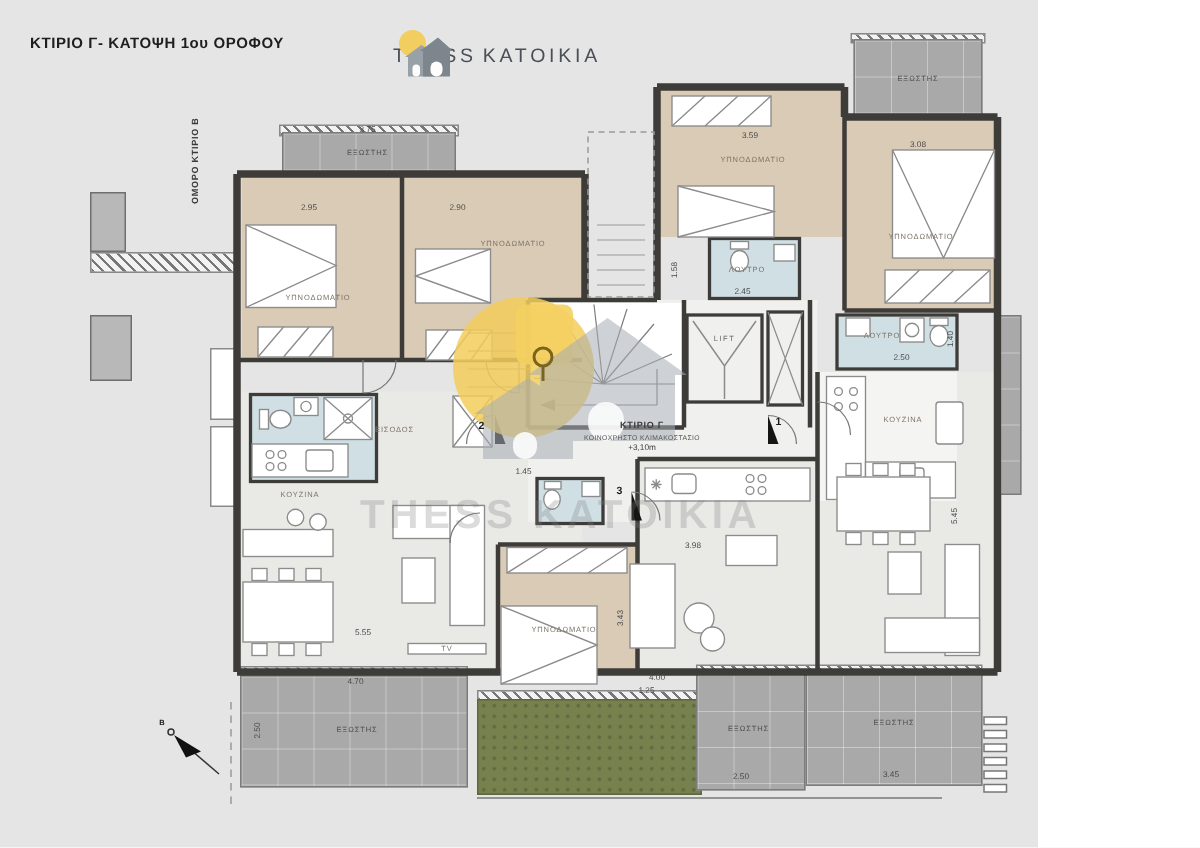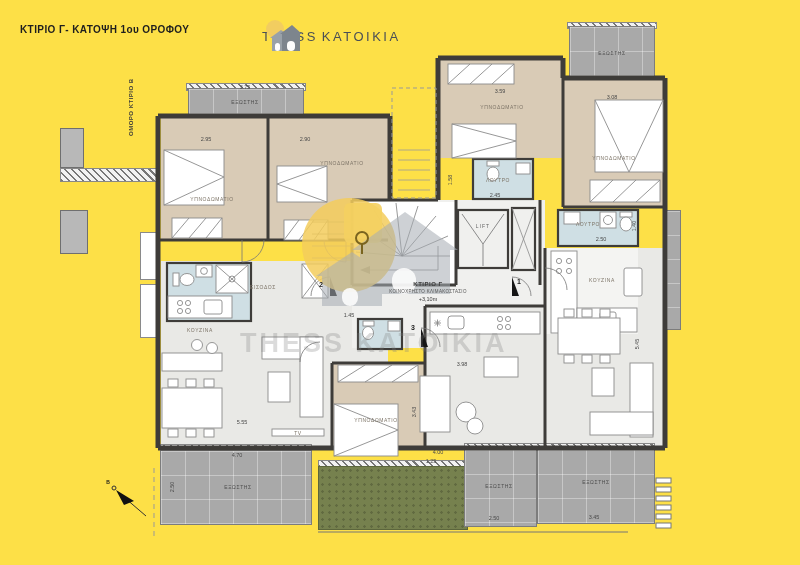--- a/index.html
+++ b/index.html
@@ -1,16 +1,16 @@
 <!DOCTYPE html>
 <html><head>
 <meta charset="utf-8">
 <style>
   html,body{margin:0;padding:0;background:#fff;}
-  #stage{position:relative;width:800px;height:565px;background:#fde047;overflow:hidden;
+  #stage{position:relative;width:692px;height:565px;background:#e5e5e5;overflow:hidden;
          font-family:"Liberation Sans",sans-serif;color:#222;}
   .abs{position:absolute;}
   
   .title{left:20px;top:24px;font-size:10px;font-weight:bold;letter-spacing:.4px;color:#1e1e1e;}
   .side-label{left:128px;top:72px;width:10px;height:70px;font-size:6px;font-weight:bold;color:#3a3a3a;
               transform:rotate(-90deg) translate(-64px,0);transform-origin:top left;white-space:nowrap;letter-spacing:.5px;}
   .logo{left:262px;top:18px;width:150px;height:36px;display:flex;align-items:center;gap:4px;}
   .logo .word{font-size:13px;letter-spacing:2.5px;color:#4a4f55;}
   
   .zone{position:absolute;}

